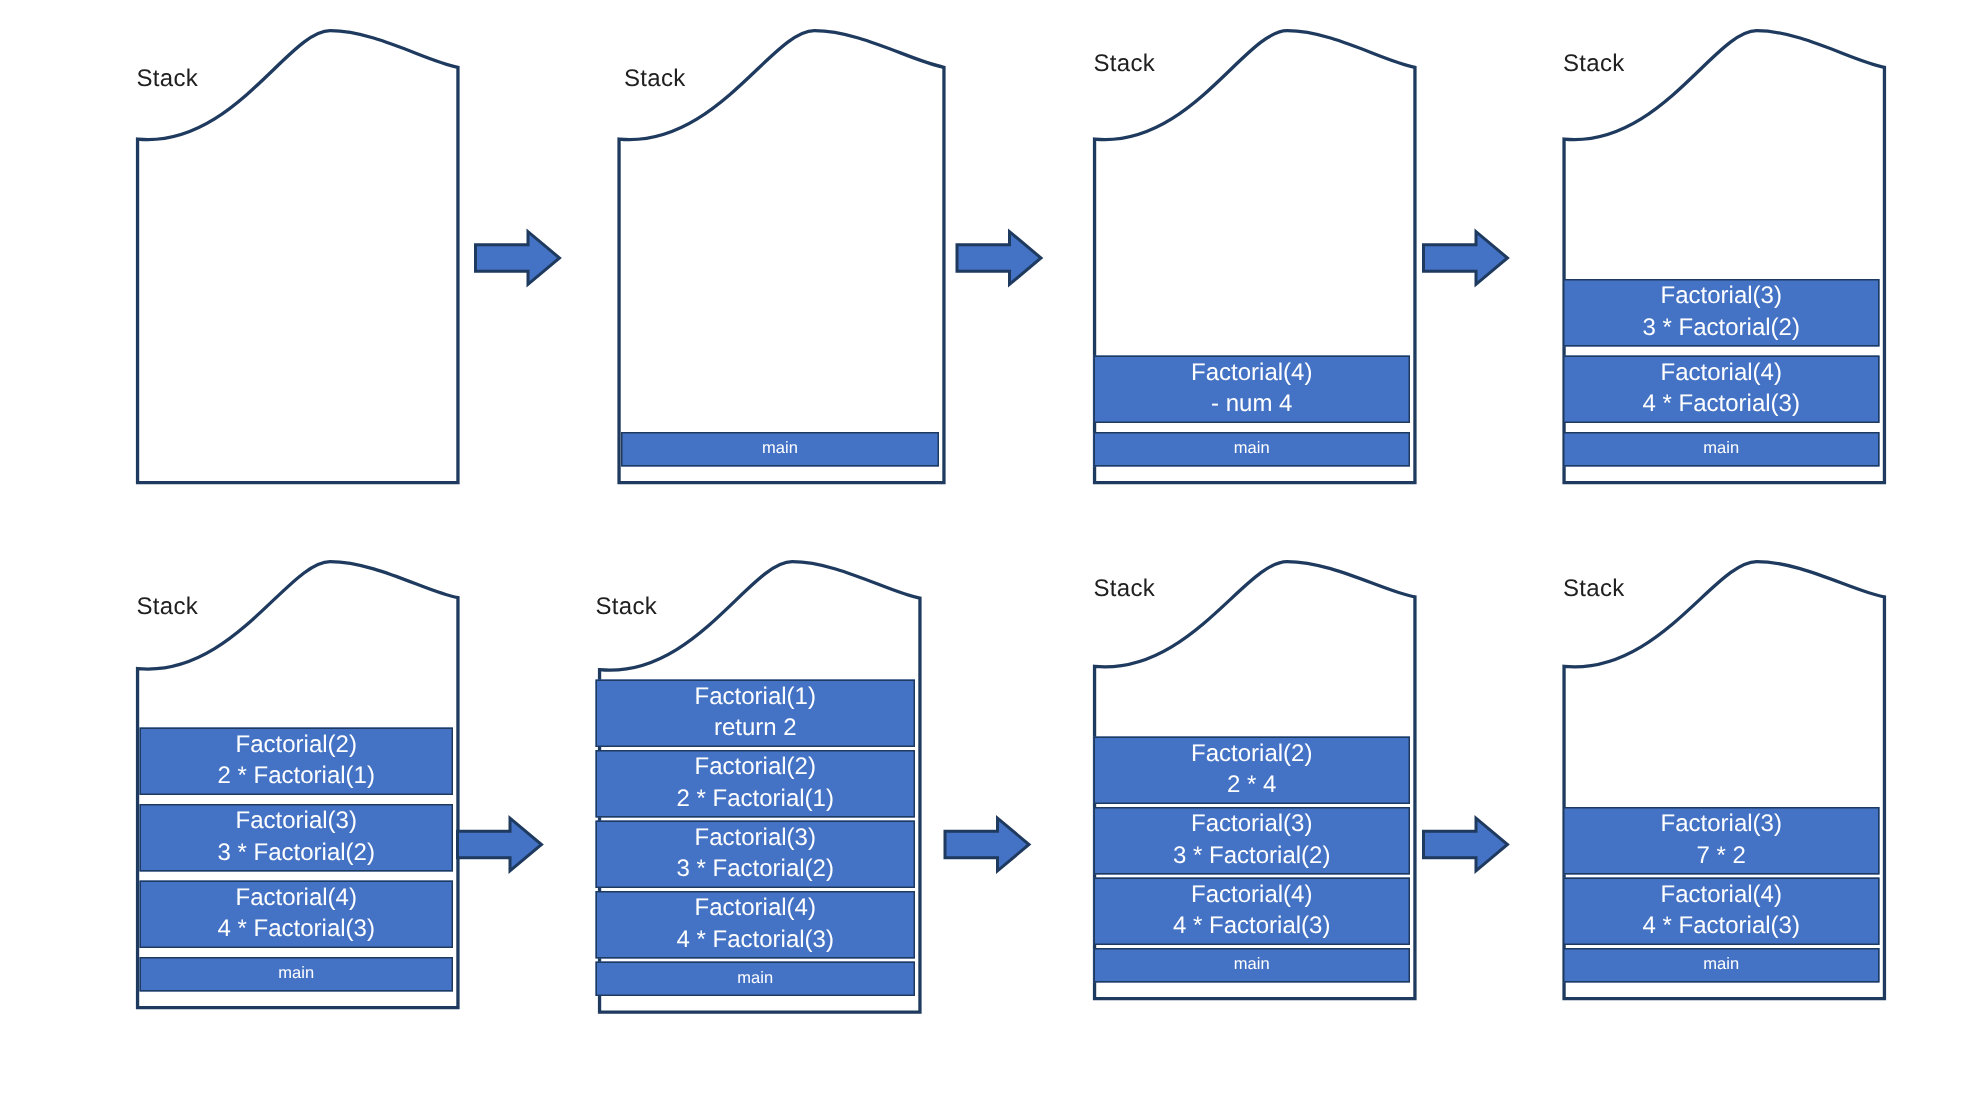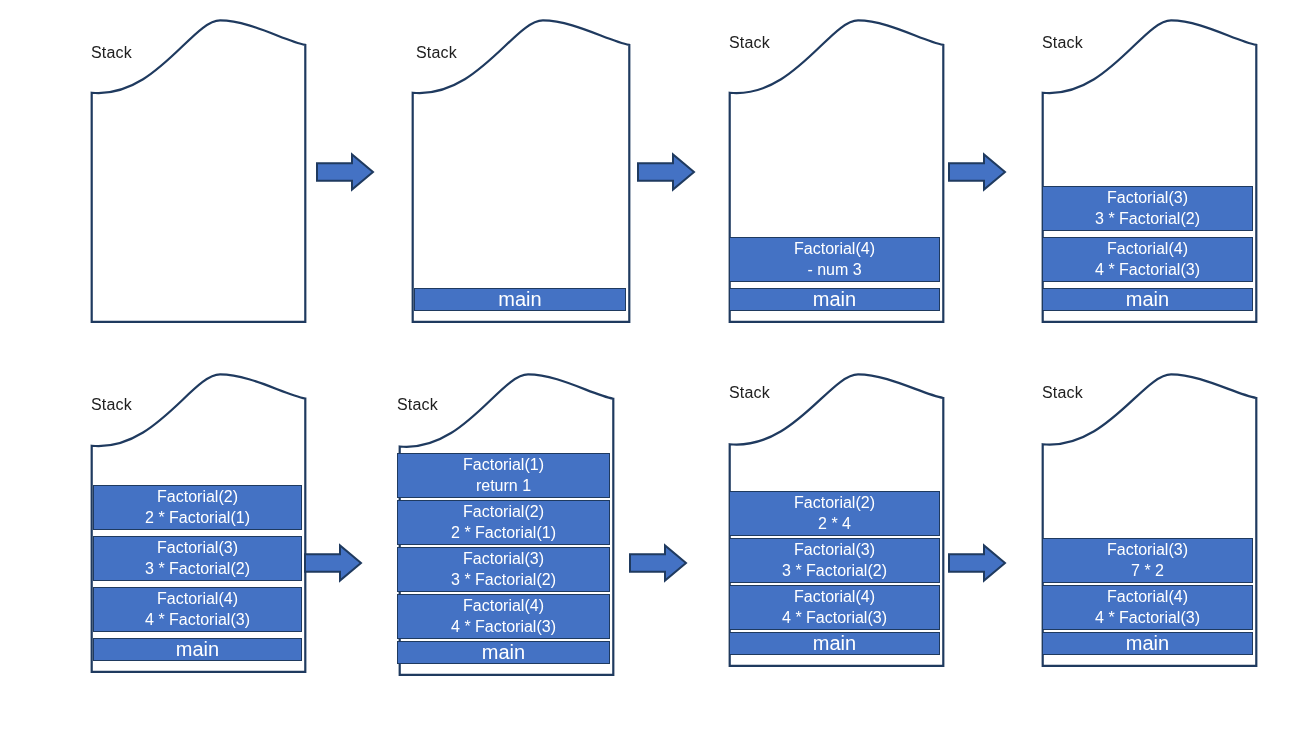--- a/index.html
+++ b/index.html
@@ -73,21 +73,21 @@
     flex-direction: column;
     align-items: center;
     justify-content: center;
     white-space: nowrap;
   }
   .frame.two-line {
     height: 45px;
   }
   .frame.one-line {
     height: 23px;
-    font-size: 20px;
+    font-size: 11px;
   }
   .frame .ln { display: block; }
 
   
   .arrow {
     position: absolute;
   }
   .arrow svg { display: block; overflow: visible; }
   .arrow polygon {
     fill: #4472C4;
@@ -118,21 +118,21 @@
       </div>
     </div>
     <div class="stack-label" style="left: 400px; top: 44px;">Stack</div>
     <div class="stack-panel" style="left: 695px; top: 18px; width: 216px; height: 305px;">
       <svg class="stack-outline" viewBox="0 0 216 305" width="216" height="305">
         <path d="M 1.2 303.8 L 1.2 74.725 C 64.8 80.82499999999999 101.52 2.44 129.6 2.44 C 159.84 2.44 194.4 23.18 214.8 26.84 L 214.8 303.8 Z"></path>
       </svg>
       <div class="frames" style="left: 18px; right: 22px; bottom: 12px; gap: 6px;">
         <div class="frame two-line">
           <span class="ln">Factorial(4)</span>
-          <span class="ln">- num 3</span>
+          <span class="ln">- num 4</span>
         </div>
         <div class="frame one-line">
           <span class="ln">main</span>
         </div>
       </div>
     </div>
     <div class="stack-label" style="left: 713px; top: 34px;">Stack</div>
     <div class="stack-panel" style="left: 1008px; top: 18px; width: 216px; height: 305px;">
       <svg class="stack-outline" viewBox="0 0 216 305" width="216" height="305">
         <path d="M 1.2 303.8 L 1.2 74.725 C 64.8 80.82499999999999 101.52 2.44 129.6 2.44 C 159.84 2.44 194.4 23.18 214.8 26.84 L 214.8 303.8 Z"></path>
@@ -175,21 +175,21 @@
       </div>
     </div>
     <div class="stack-label" style="left: 75px; top: 396px;">Stack</div>
     <div class="stack-panel" style="left: 365px; top: 372px; width: 216px; height: 304px;">
       <svg class="stack-outline" viewBox="0 0 216 304" width="216" height="304">
         <path d="M 1.2 302.8 L 1.2 74.48 C 64.8 80.56 101.52 2.432 129.6 2.432 C 159.84 2.432 194.4 23.104 214.8 26.752 L 214.8 302.8 Z"></path>
       </svg>
       <div class="frames" style="left: 16px; right: 22px; bottom: 12px; gap: 2px;">
         <div class="frame two-line">
           <span class="ln">Factorial(1)</span>
-          <span class="ln">return 1</span>
+          <span class="ln">return 2</span>
         </div>
         <div class="frame two-line">
           <span class="ln">Factorial(2)</span>
           <span class="ln">2 * Factorial(1)</span>
         </div>
         <div class="frame two-line">
           <span class="ln">Factorial(3)</span>
           <span class="ln">3 * Factorial(2)</span>
         </div>
         <div class="frame two-line">

